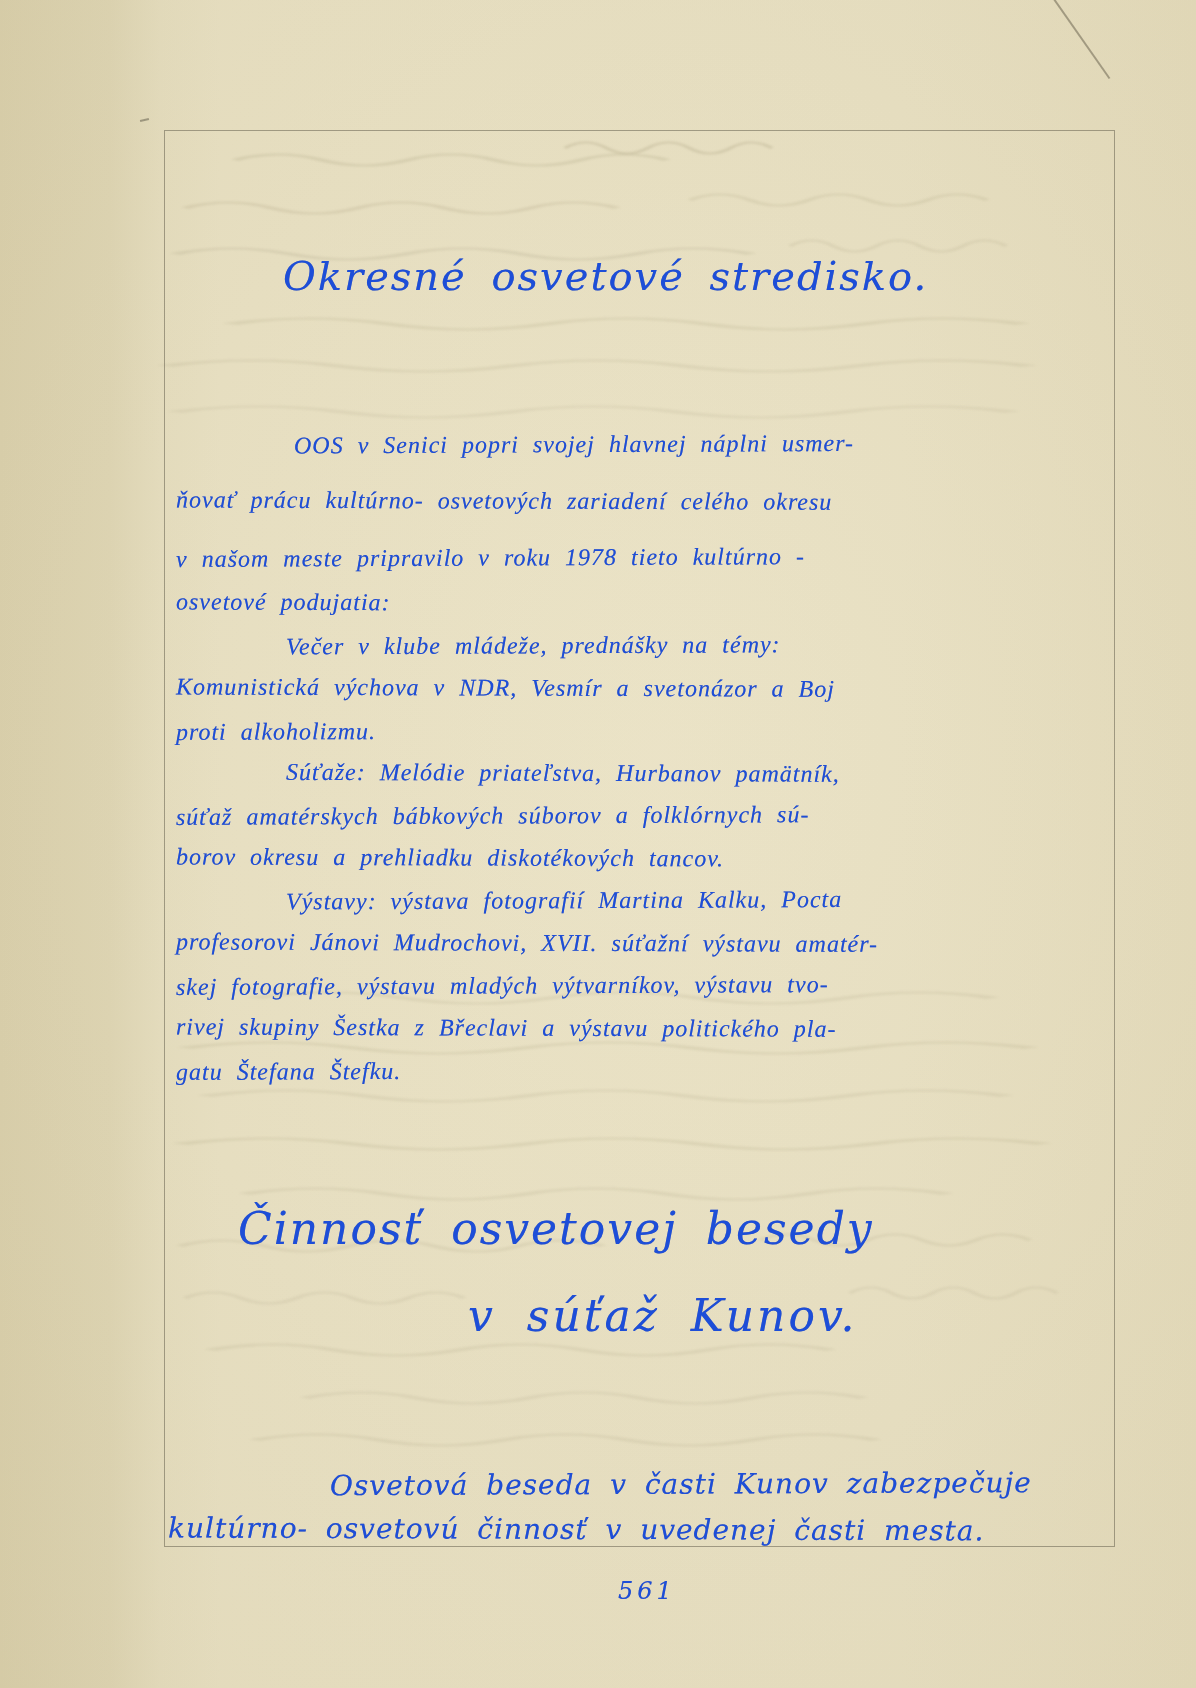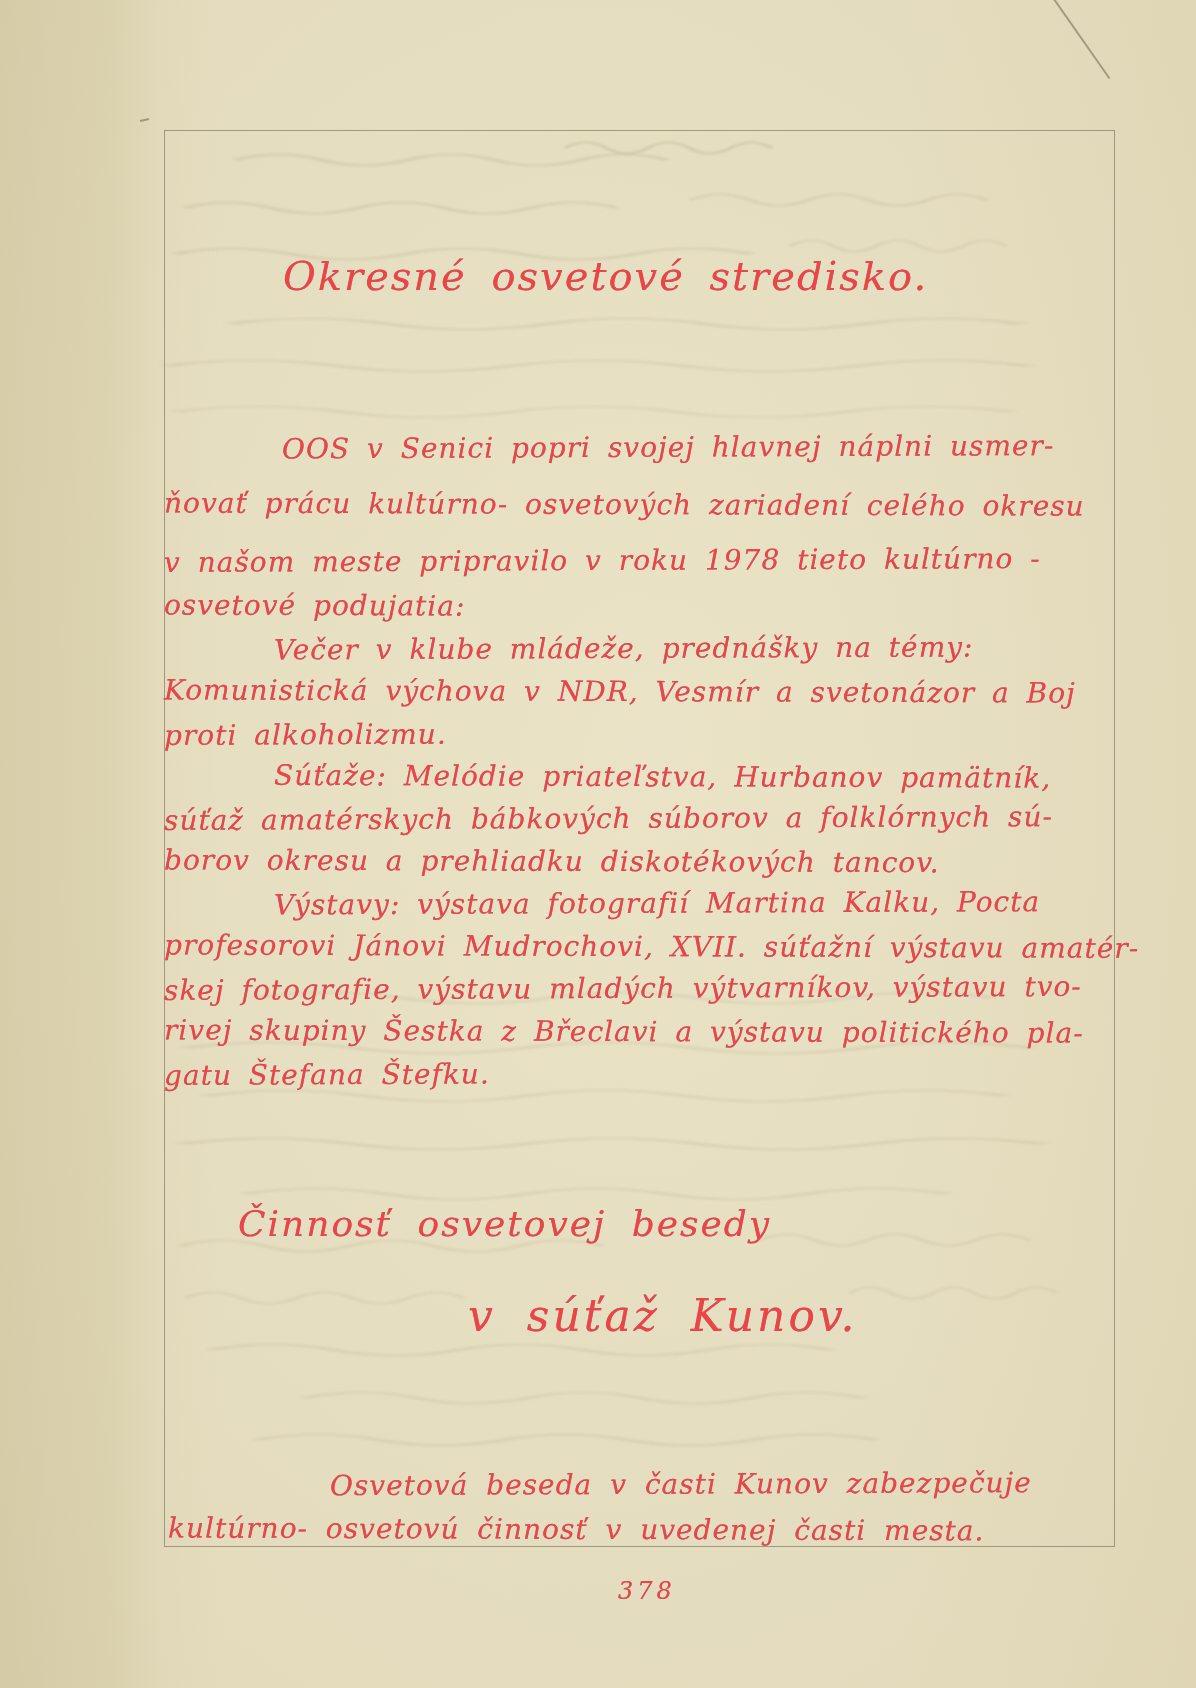--- a/index.html
+++ b/index.html
@@ -11,34 +11,34 @@
   .scan-vignette{position:absolute;inset:0;pointer-events:none;
     background:radial-gradient(ellipse at 55% 45%, rgba(255,255,255,0.05) 0%, rgba(120,105,60,0.07) 100%);}
   .page-border{
     position:absolute;left:164px;top:130px;width:951px;height:1417px;
     border:1.5px solid rgba(102,96,78,0.55);
     box-sizing:border-box;
   }
   .corner-tick{position:absolute;left:140px;top:119px;width:9px;height:2px;background:rgba(90,85,70,.5);transform:rotate(-12deg);}
   .crease{position:absolute;left:1053px;top:-4px;width:100px;height:1.5px;background:rgba(110,102,82,.55);
     transform:rotate(55deg);transform-origin:left top;}
-  .ink{color:#ef4444;font-style:italic;text-shadow:0 0 .5px rgba(65,79,153,.55);}
+  .ink{color:#1d4ed8;font-style:italic;text-shadow:0 0 .5px rgba(65,79,153,.55);}
   .title{
     position:absolute;left:283px;top:253px;font-size:40px;letter-spacing:2px;word-spacing:10px;white-space:nowrap;
   }
-  .p1{position:absolute;left:164px;top:431px;width:880px;font-size:28px;letter-spacing:1px;word-spacing:7px;}
+  .p1{position:absolute;left:176px;top:431px;width:880px;font-size:24px;letter-spacing:1px;word-spacing:7px;font-family:Liberation Serif, serif;}
   .p1 .ln{height:42.5px;white-space:nowrap;}
   .p1 .ln.g1{margin-bottom:14px;}
   .p1 .ln.g2{margin-bottom:3px;}
   .ind1{text-indent:118px;}
   .ind2{text-indent:110px;}
   .ind3{text-indent:162px;}
   .ln:nth-child(odd){transform:rotate(-0.25deg);}
   .ln:nth-child(even){transform:rotate(0.2deg);}
-  .h2a{position:absolute;left:238px;top:1203px;font-size:36px;letter-spacing:2px;word-spacing:12px;white-space:nowrap;}
+  .h2a{position:absolute;left:238px;top:1203px;font-size:44px;letter-spacing:2px;word-spacing:12px;white-space:nowrap;}
   .h2b{position:absolute;left:468px;top:1290px;font-size:44px;letter-spacing:3px;word-spacing:14px;white-space:nowrap;}
   .p2{position:absolute;left:168px;top:1468px;width:880px;font-size:28px;letter-spacing:1px;word-spacing:8px;font-style:italic;}
   .p2 .ln{height:45px;white-space:nowrap;}
   .pageno{position:absolute;left:618px;top:1577px;font-size:24px;letter-spacing:4px;}
   .ghosts{position:absolute;left:0;top:0;pointer-events:none;filter:blur(1px);}
 </style>
 </head>
 <body>
 
 <div class="scan-vignette"></div>
@@ -95,13 +95,13 @@
 </div>
 
 <div class="h2a ink">Činnosť osvetovej besedy</div>
 <div class="h2b ink">v súťaž Kunov.</div>
 
 <div class="p2 ink">
   <div class="ln ind3">Osvetová beseda v časti Kunov zabezpečuje</div>
   <div class="ln">kultúrno- osvetovú činnosť v uvedenej časti mesta.</div>
 </div>
 
-<div class="pageno ink">378</div>
+<div class="pageno ink">561</div>
 
 </body></html>

